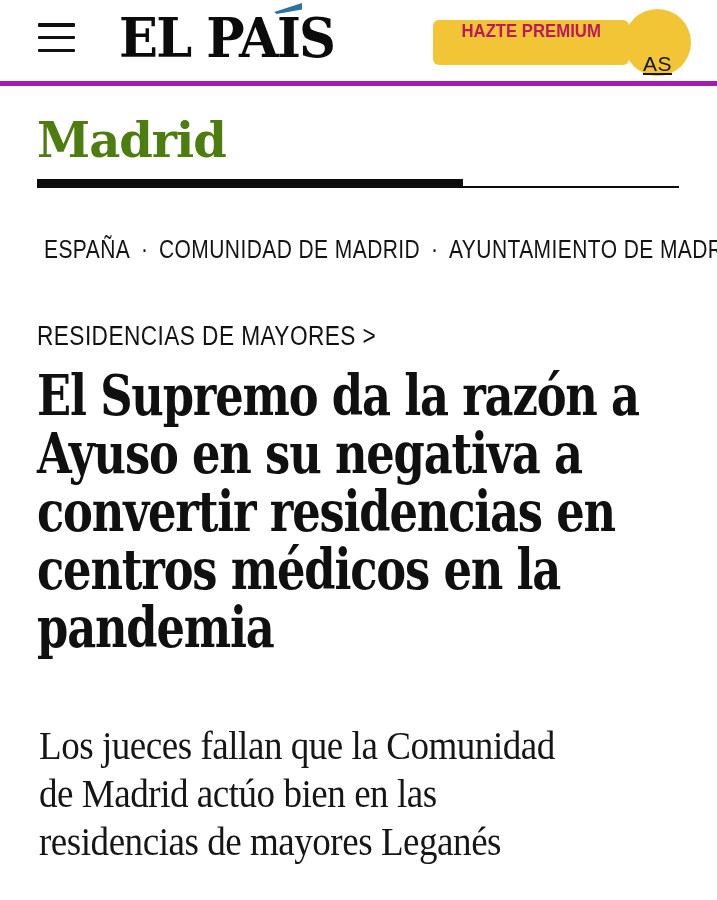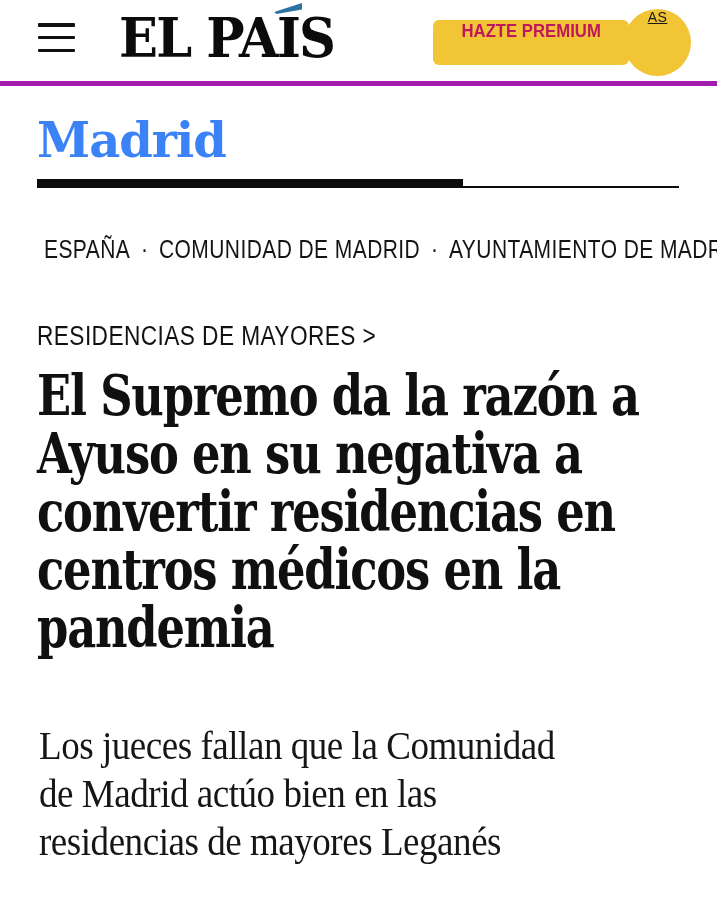--- a/index.html
+++ b/index.html
@@ -65,35 +65,35 @@
   .premium .cond {
     font-family:"Liberation Sans", sans-serif;
     font-weight:700; font-size:19px; letter-spacing:0px;
     display:inline-block; transform:scaleX(0.88); transform-origin:50% 50%;
     white-space:nowrap;
   }
   .as-badge {
     position:absolute; left:624px; top:9px;
     width:67px; height:67px; border-radius:50%;
     background:#f2c537;
-    display:flex; align-items:flex-start; justify-content:center;
-    font-size:14px; color:#161616; letter-spacing:0.5px;
+    display:flex; align-items:flex-end; justify-content:center;
+    font-size:21px; color:#161616; letter-spacing:0.5px;
     cursor:pointer;
     text-decoration:underline;
   }
 
   
   .section-title {
     margin:28px 0 0 37px;
     font-family:"DejaVu Serif", serif;
     font-weight:700;
     font-size:48px;
     line-height:52px;
     letter-spacing:-1px;
-    color:#3b82f6;
+    color:#4d7c0f;
     display:block;
     cursor:pointer;
   }
   .title-rule { position:relative; margin:13px 0 0 37px; height:9px; }
   .title-rule .thick { position:absolute; left:0; top:0; width:426px; height:9px; background:#0d0d0d; }
   .title-rule .thin  { position:absolute; left:426px; bottom:0.5px; width:216px; height:2px; background:#0d0d0d; }
 
   
   .breadcrumb-row { margin:47px 0 0 44px; white-space:nowrap; overflow:hidden; }
   .cond-row {

